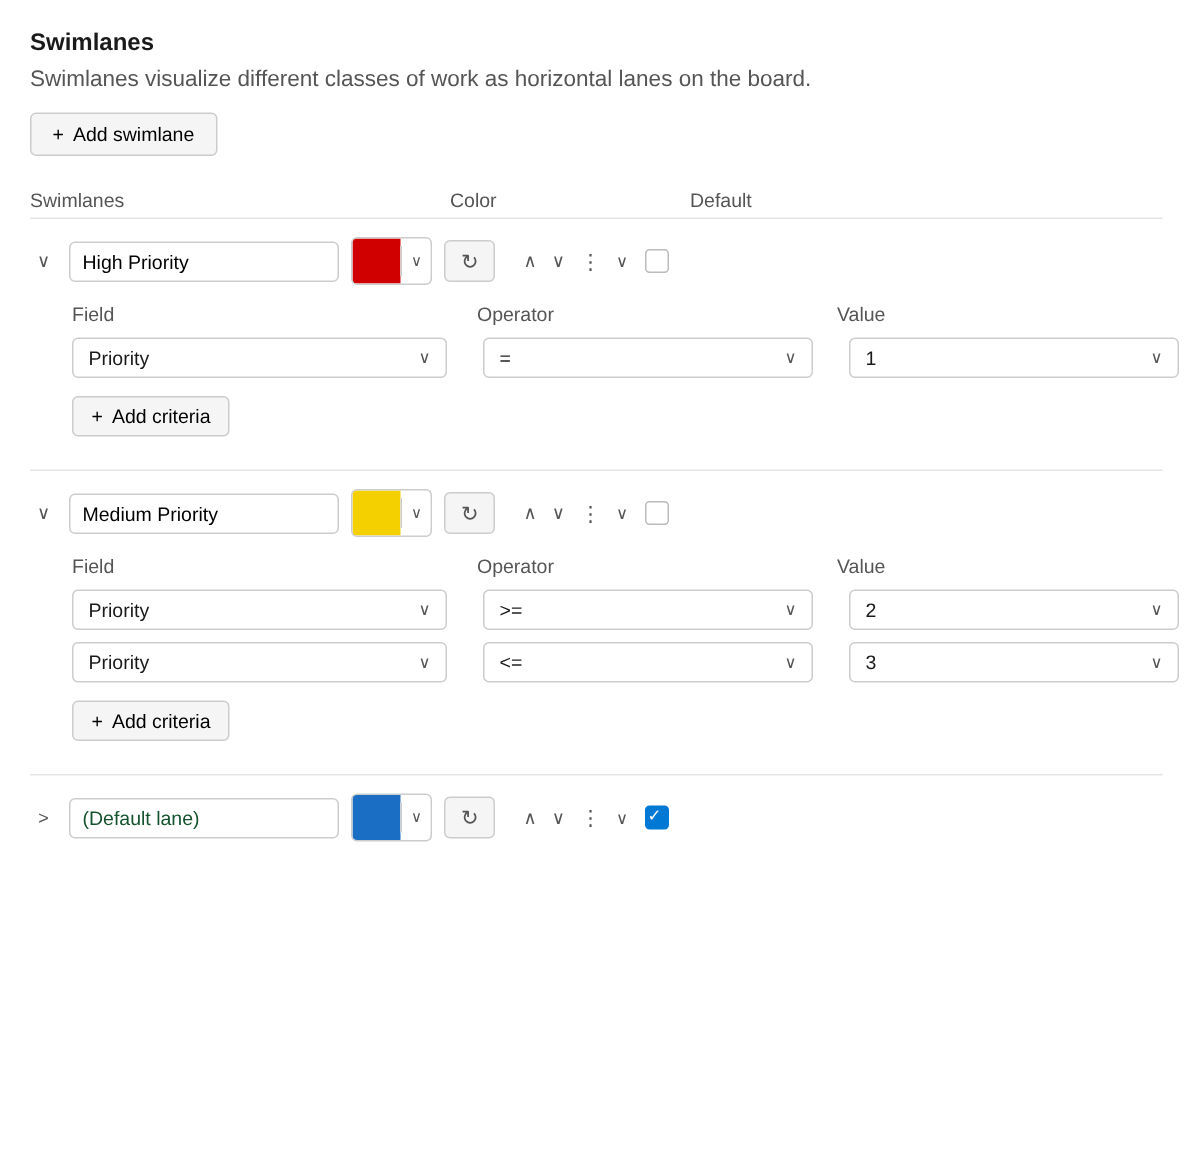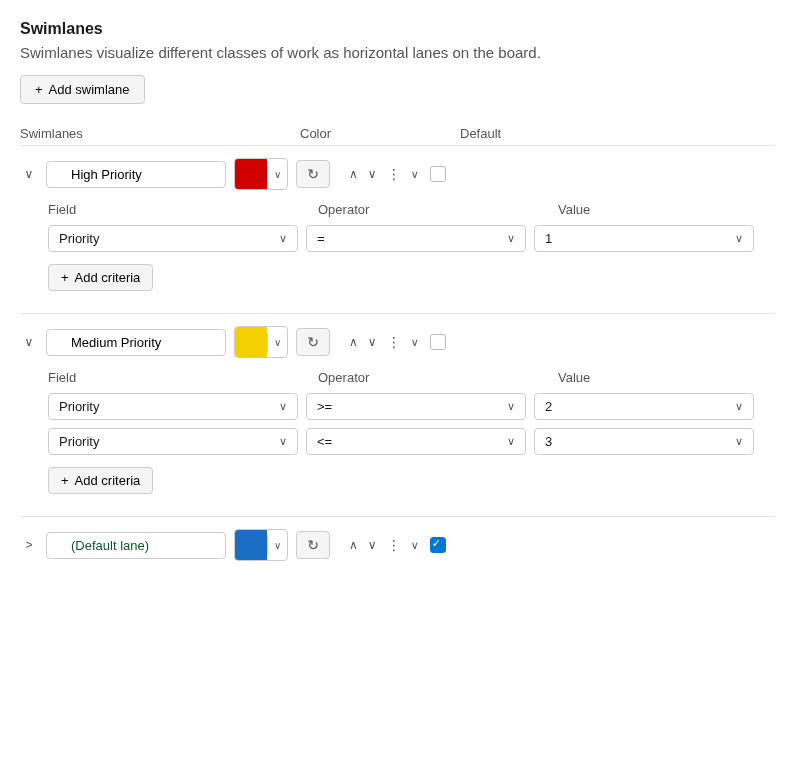--- a/index.html
+++ b/index.html
@@ -57,21 +57,21 @@
       background: none;
       border: none;
       cursor: pointer;
       font-size: 12px;
       color: #555;
       padding: 2px 4px;
       min-width: 18px;
     }
     .name-input {
       width: 180px;
-      padding: 5px 24px;
+      padding: 5px 8px;
       border: 1px solid #ccc;
       border-radius: 4px;
       font-size: 13px;
     }
     .color-btn {
       display: inline-flex;
       align-items: center;
       gap: 0;
       border: 1px solid #ccc;
       border-radius: 4px;
@@ -150,21 +150,21 @@
       display: grid;
       grid-template-columns: 250px 220px 220px;
       gap: 20px;
       color: #555;
       font-size: 13px;
       margin-bottom: 8px;
     }
     .criteria-row {
       display: grid;
       grid-template-columns: 250px 220px 220px;
-      gap: 8px;
+      gap: 24px;
       margin-bottom: 8px;
     }
     .select-field {
       display: flex;
       align-items: center;
       justify-content: space-between;
       padding: 5px 10px;
       border: 1px solid #ccc;
       border-radius: 4px;
       background: #fff;

